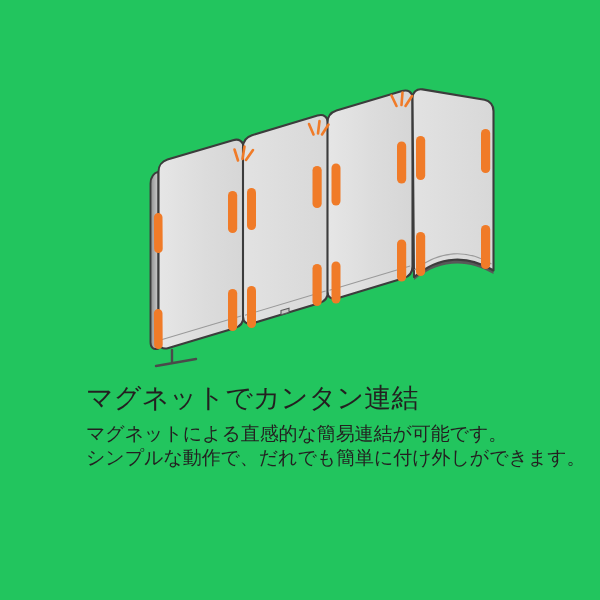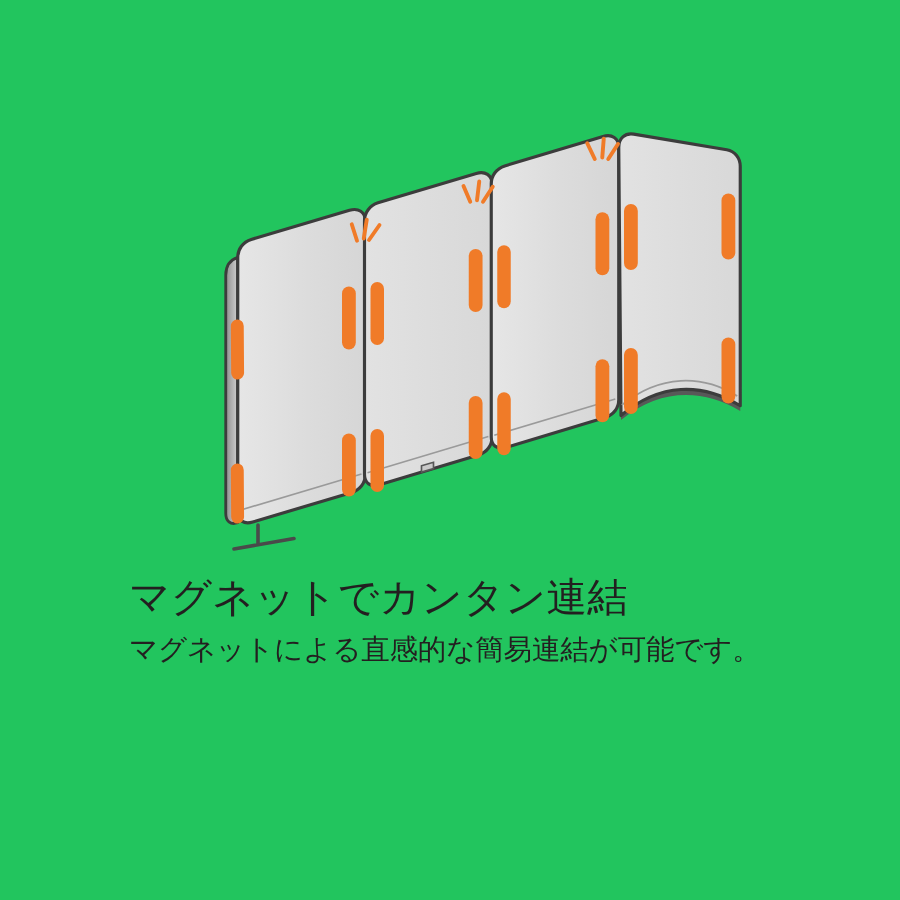--- a/index.html
+++ b/index.html
@@ -220,16 +220,17 @@
         <path d="M 402.5 92.5 L 401.5 105.0"></path>
         <path d="M 412.0 96.0 L 405.5 106.0"></path>
       </g>
     </svg>
   </div>
 
   <div id="caption">
     <h2 class="heading">マグネットでカンタン連結</h2>
     <ul class="body-lines">
       <li>マグネットによる直感的な簡易連結が可能です。</li>
+      <li>シンプルな動作で、だれでも簡単に付け外しができます。</li>
     </ul>
   </div>
 
 </div>
 
 </body></html>

